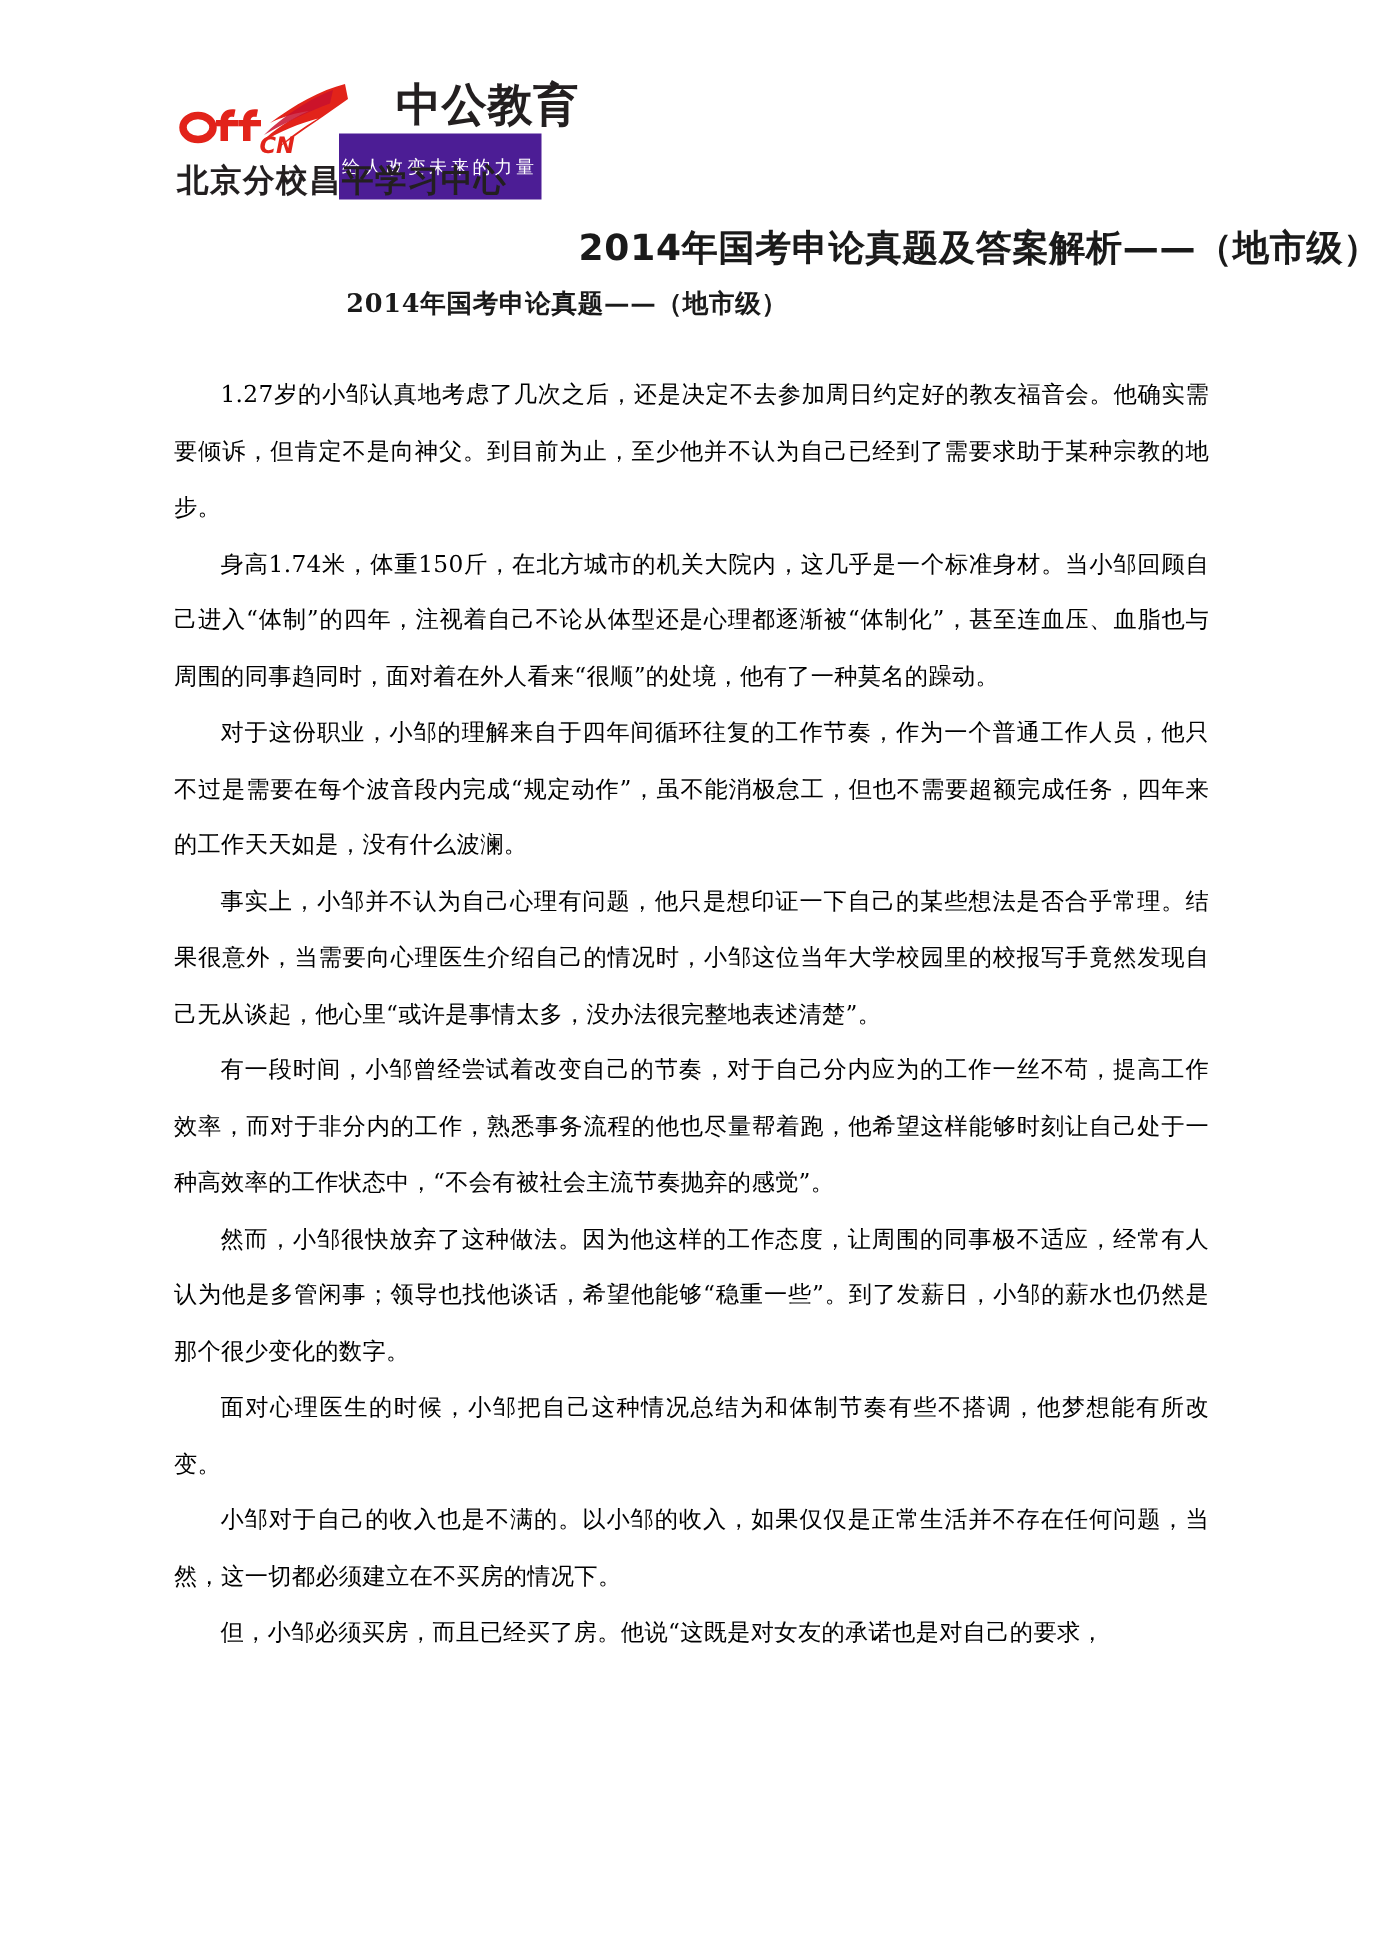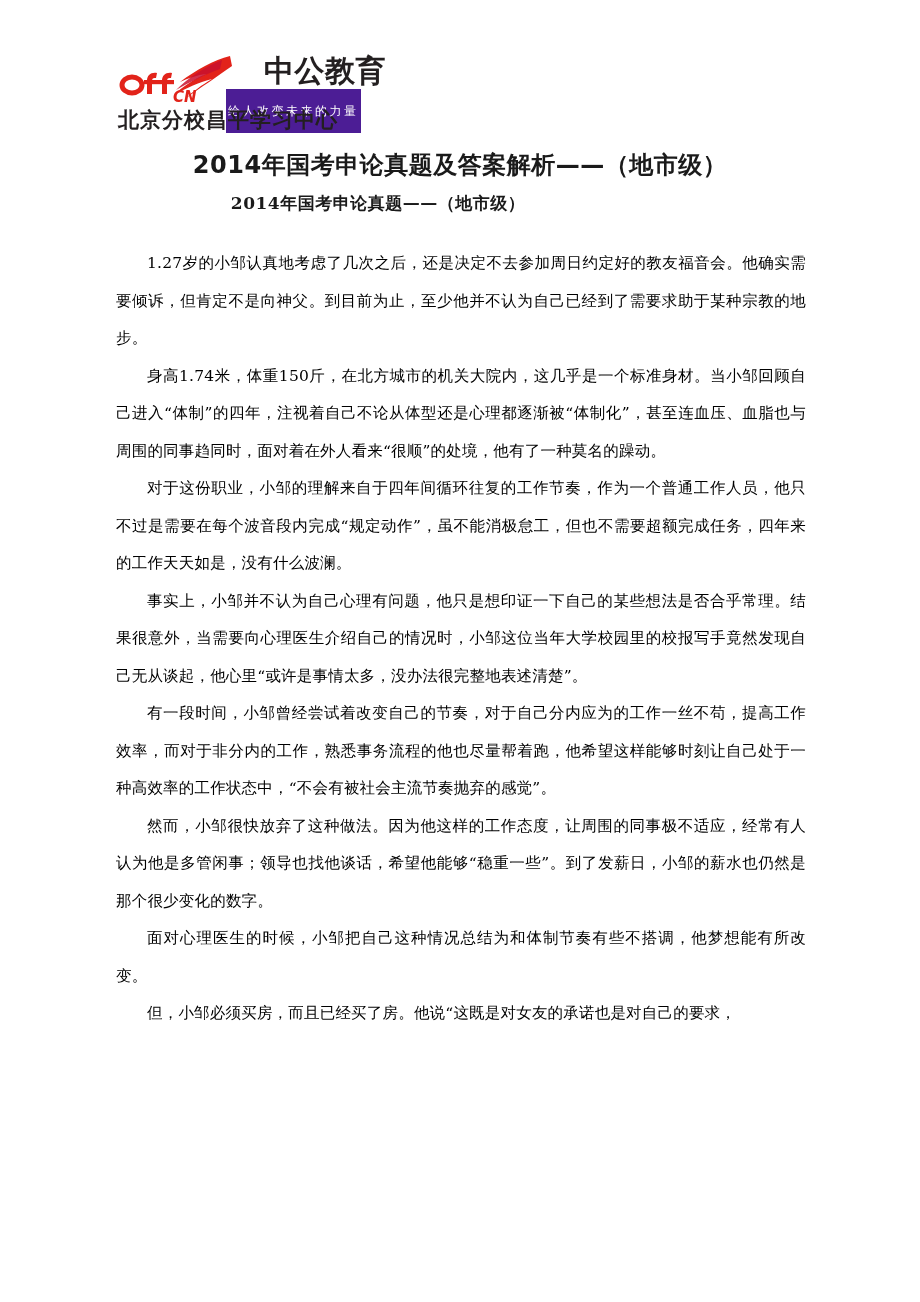--- a/index.html
+++ b/index.html
@@ -86,21 +86,21 @@
     color: #231f20;
     white-space: nowrap;
   }
 
   
   .doc-title {
     position: absolute;
     left: 0;
     top: 148px;
     width: 920px;
-    text-align: center;
+    text-align: right;
     font-family: "DejaVu Sans", "Liberation Sans", sans-serif;
     font-weight: bold;
     font-size: 24px;
     line-height: 34px;
     letter-spacing: 0.5px;
     color: #1a1a1a;
   }
   .doc-subtitle {
     position: absolute;
     left: 0;
@@ -187,16 +187,17 @@
 
   <div class="body-area">
 
     <p class="para">1.27岁的小邹认真地考虑了几次之后，还是决定不去参加周日约定好的教友福音会。他确实需要倾诉，但肯定不是向神父。到目前为止，至少他并不认为自己已经到了需要求助于某种宗教的地步。</p>
     <p class="para">身高1.74米，体重150斤，在北方城市的机关大院内，这几乎是一个标准身材。当小邹回顾自己进入“体制”的四年，注视着自己不论从体型还是心理都逐渐被“体制化”，甚至连血压、血脂也与周围的同事趋同时，面对着在外人看来“很顺”的处境，他有了一种莫名的躁动。</p>
     <p class="para">对于这份职业，小邹的理解来自于四年间循环往复的工作节奏，作为一个普通工作人员，他只不过是需要在每个波音段内完成“规定动作”，虽不能消极怠工，但也不需要超额完成任务，四年来的工作天天如是，没有什么波澜。</p>
     <p class="para">事实上，小邹并不认为自己心理有问题，他只是想印证一下自己的某些想法是否合乎常理。结果很意外，当需要向心理医生介绍自己的情况时，小邹这位当年大学校园里的校报写手竟然发现自己无从谈起，他心里“或许是事情太多，没办法很完整地表述清楚”。</p>
     <p class="para">有一段时间，小邹曾经尝试着改变自己的节奏，对于自己分内应为的工作一丝不苟，提高工作效率，而对于非分内的工作，熟悉事务流程的他也尽量帮着跑，他希望这样能够时刻让自己处于一种高效率的工作状态中，“不会有被社会主流节奏抛弃的感觉”。</p>
     <p class="para">然而，小邹很快放弃了这种做法。因为他这样的工作态度，让周围的同事极不适应，经常有人认为他是多管闲事；领导也找他谈话，希望他能够“稳重一些”。到了发薪日，小邹的薪水也仍然是那个很少变化的数字。</p>
     <p class="para">面对心理医生的时候，小邹把自己这种情况总结为和体制节奏有些不搭调，他梦想能有所改变。</p>
+    <p class="para">小邹对于自己的收入也是不满的。以小邹的收入，如果仅仅是正常生活并不存在任何问题，当然，这一切都必须建立在不买房的情况下。</p>
     <p class="para">但，小邹必须买房，而且已经买了房。他说“这既是对女友的承诺也是对自己的要求，</p>
   </div>
 
 </div>
 
 </body></html>

